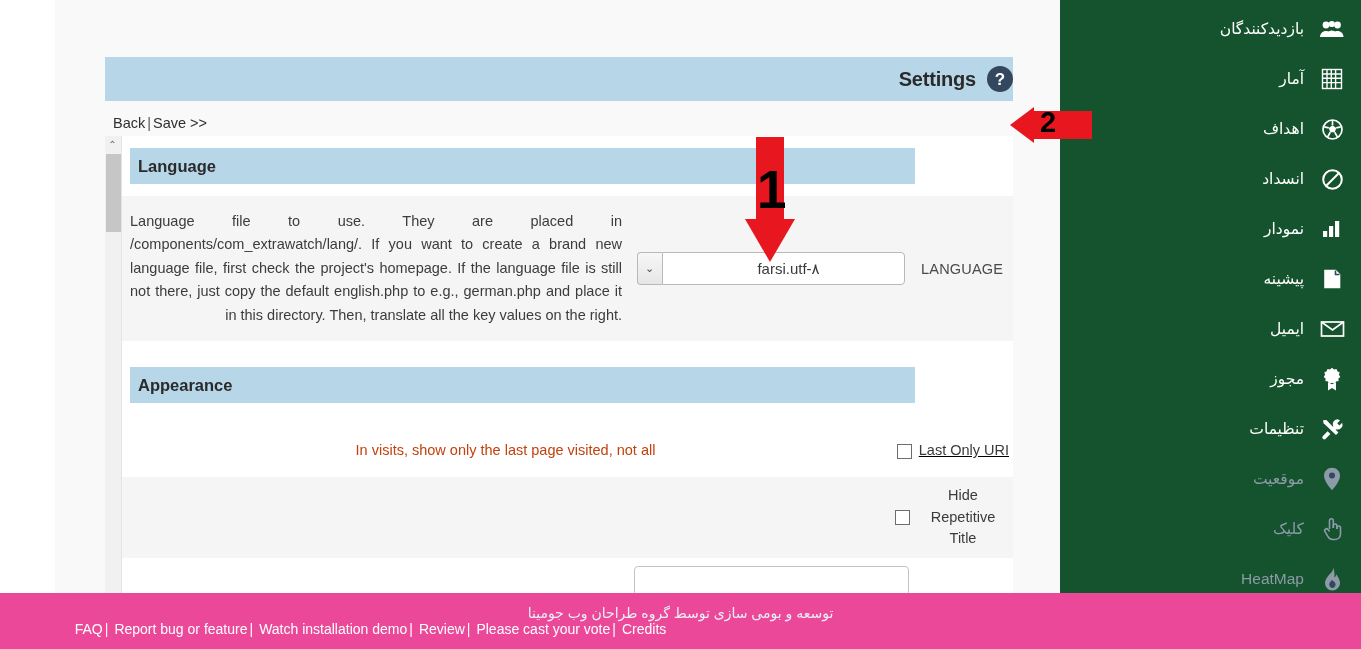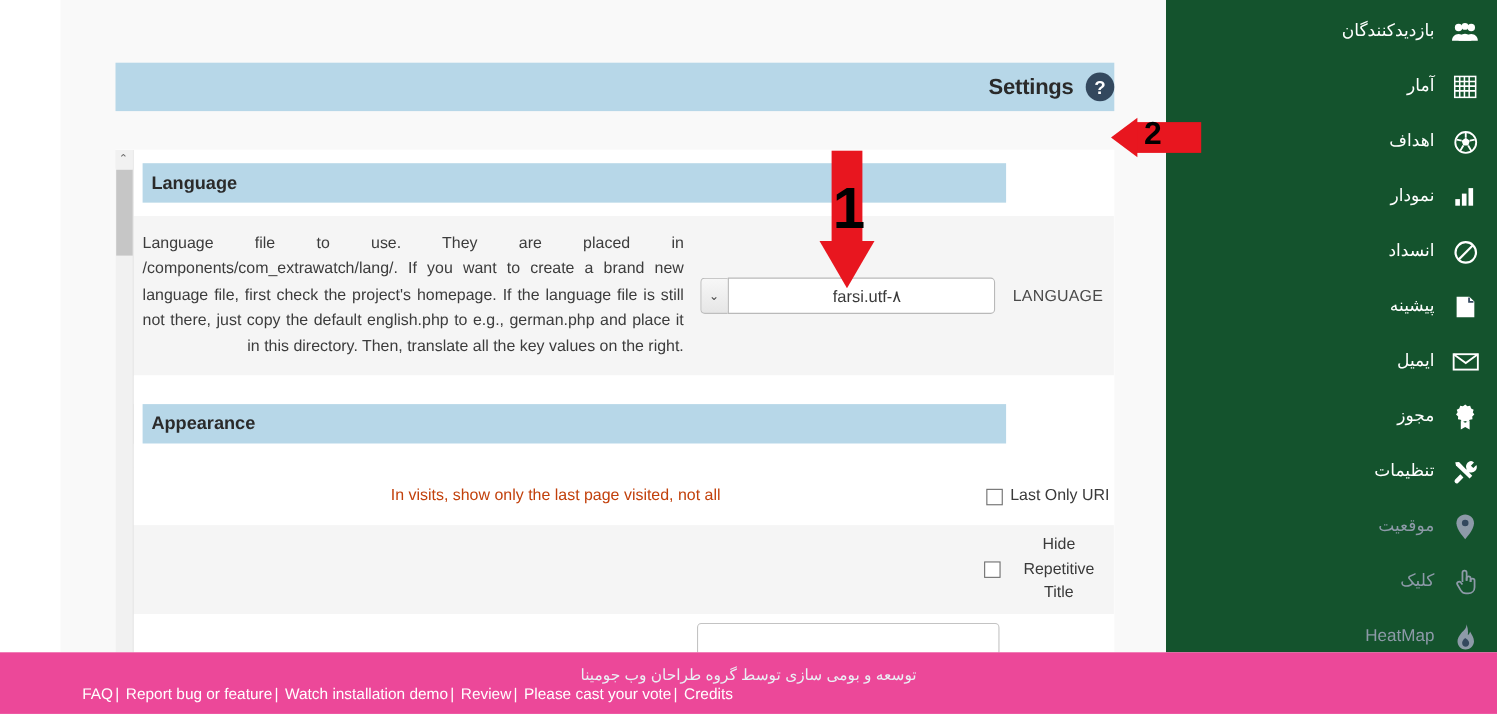--- a/index.html
+++ b/index.html
@@ -417,20 +417,23 @@
 <div id="root">
 
   <div class="left-white"></div>
   <div class="page-bg"></div>
 
   <div class="settings-band">
     <div class="help-badge">?</div>
     <div class="settings-title">Settings</div>
   </div>
 
+  <div class="toolbar-links">
+    <a>Back</a><span class="sep">|</span><a>Save &gt;&gt;</a>
+  </div>
 
   <div class="scroll-pane">
 
     <div class="scrollbar">
       <div class="sb-arrow">⌃</div>
       <div class="sb-thumb"></div>
     </div>
 
     <div class="pane-inner">
 
@@ -457,21 +460,21 @@
 
       <div>
         <div class="section-band">
           <div class="section-title">Appearance</div>
         </div>
       </div>
 
       <div style="height:22px;background:#ffffff;"></div>
 
       <div class="setting-row row-white">
-        <div class="cell-control" style="flex:0 0 126px;">
+        <div class="cell-control" style="flex:0 0 126px;text-decoration:underline;">
           <div class="cb-cluster">
             <div class="cb-words">Last Only URI</div>
             <div class="cb-box"></div>
           </div>
         </div>
         <div class="cell-desc" style="text-align:center;">In visits, show only the last page visited, not all</div>
       </div>
 
       <div class="setting-row row-shaded">
         <div class="cell-control" style="flex:0 0 126px;">
@@ -521,37 +524,37 @@
           <circle cx="11.5" cy="11.5" r="9.5"></circle>
           <path d="M11.5 7.2l3.7 2.7-1.4 4.4h-4.6l-1.4-4.4z" fill="currentColor" stroke="none"></path>
           <path d="M11.5 2v5.2M3.3 8.9l4.5 1M19.7 8.9l-4.5 1M6.2 19.6l3.1-5.3M16.8 19.6l-3.1-5.3"></path>
         </svg>
       </span>
       <span class="nav-label">اهداف</span>
     </div>
 
     <div class="nav-item">
       <span class="nav-icon">
+        <svg width="23" height="23" viewBox="0 0 23 23" fill="none" stroke="currentColor" stroke-width="2">
+          <circle cx="11.5" cy="11.5" r="9.3"></circle>
+          <path d="M5 18L18 5"></path>
+        </svg>
+      </span>
+      <span class="nav-label">انسداد</span>
+    </div>
+
+    <div class="nav-item">
+      <span class="nav-icon">
         <svg width="22" height="20" viewBox="0 0 22 20" fill="currentColor">
           <rect x="2" y="12" width="4.2" height="6"></rect>
           <rect x="8" y="7" width="4.2" height="11"></rect>
           <rect x="14" y="2" width="4.2" height="16"></rect>
         </svg>
       </span>
       <span class="nav-label">نمودار</span>
-    </div>
-
-    <div class="nav-item">
-      <span class="nav-icon">
-        <svg width="23" height="23" viewBox="0 0 23 23" fill="none" stroke="currentColor" stroke-width="2">
-          <circle cx="11.5" cy="11.5" r="9.3"></circle>
-          <path d="M5 18L18 5"></path>
-        </svg>
-      </span>
-      <span class="nav-label">انسداد</span>
     </div>
 
     <div class="nav-item">
       <span class="nav-icon">
         <svg width="21" height="22" viewBox="0 0 21 22" fill="none" stroke="currentColor" stroke-width="1.6">
           <path d="M3 2.5h10.5l4 4v13H3z" fill="currentColor" stroke="currentColor"></path>
           <path d="M13.5 2.5v4h4" stroke="#33485e"></path>
         </svg>
       </span>
       <span class="nav-label">پیشینه</span>

